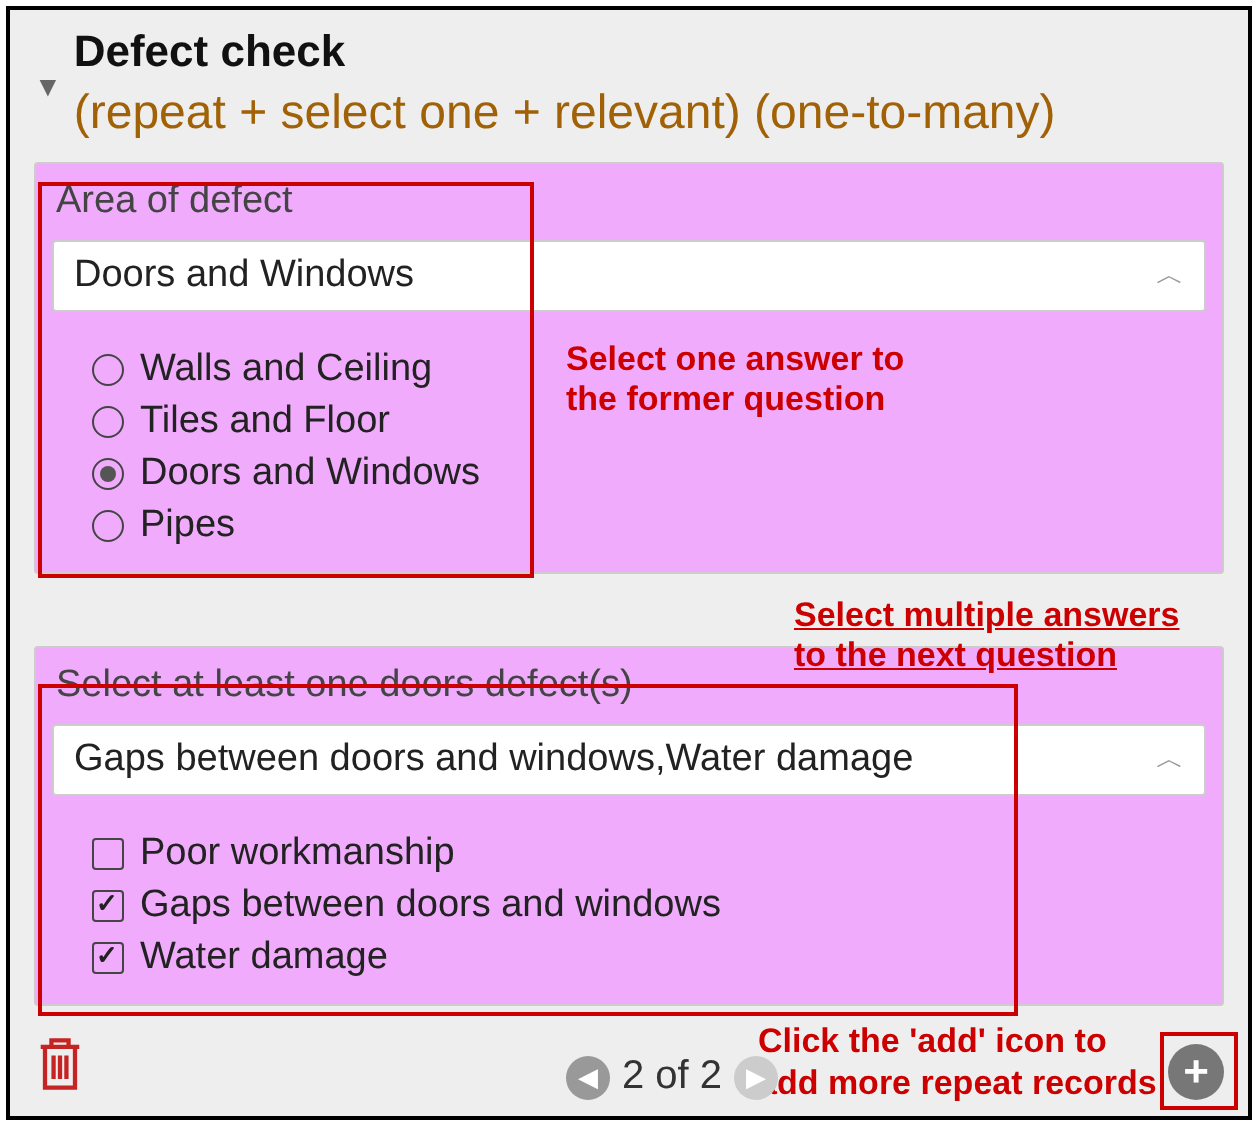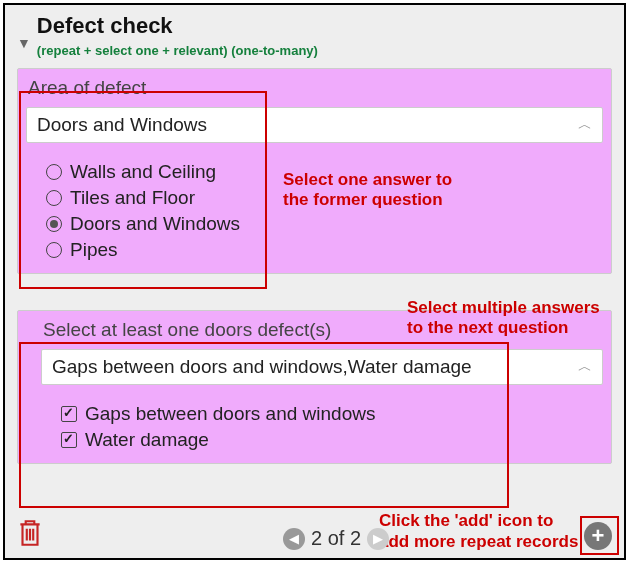--- a/index.html
+++ b/index.html
@@ -35,23 +35,23 @@
     .header-text {
       flex: 1;
     }
     .title {
       font-size: 22px;
       font-weight: bold;
       color: #111;
       margin-bottom: 4px;
     }
     .subtitle {
-      font-size: 13px;
-      font-weight: bold;
-      color: #15803d;
+      font-size: 24px;
+      font-weight: normal;
+      color: #a16207;
     }
     .group-box {
       margin: 6px 12px 6px 12px;
       background: #f0abfc;
       border: 1px solid #ccc;
       border-radius: 2px;
       position: relative;
     }
     .group-label {
       font-size: 19px;
@@ -237,47 +237,51 @@
         <span class="radio checked"></span>
         <span class="option-label">Doors and Windows</span>
       </div>
       <div class="option-row">
         <span class="radio"></span>
         <span class="option-label">Pipes</span>
       </div>
     </div>
   </div>
 
-  <div class="group-box" style="margin-top: 36px; padding-left: 15px;">
+  <div class="group-box" style="margin-top: 36px;">
     <div class="group-label">Select at least one doors defect(s)</div>
     <div class="select-bar">
       <span>Gaps between doors and windows,Water damage</span>
       <span class="chevron-up">︿</span>
     </div>
     <div class="options-list">
       <div class="option-row">
+        <span class="checkbox"></span>
+        <span class="option-label">Poor workmanship</span>
+      </div>
+      <div class="option-row">
         <span class="checkbox checked"></span>
         <span class="option-label">Gaps between doors and windows</span>
       </div>
       <div class="option-row">
         <span class="checkbox checked"></span>
         <span class="option-label">Water damage</span>
       </div>
     </div>
   </div>
 
   <div class="red-box1"></div>
   <div class="red-box2"></div>
   <div class="red-box3"></div>
 
   <div class="annotation" style="left:278px; top:165px;">
     <div>Select one answer to</div>
     <div>the former question</div>
   </div>
-  <div class="annotation" style="left:402px; top:293px;">
+  <div class="annotation" style="left:392px; top:293px;text-decoration:underline;">
     <div>Select multiple answers</div>
     <div>to the next question</div>
   </div>
   <div class="annotation" style="left:374px; bottom:6px;">
     <div>Click the 'add' icon to</div>
     <div>add more repeat records</div>
   </div>
 
   <div class="footer">
     <span class="trash-icon">

